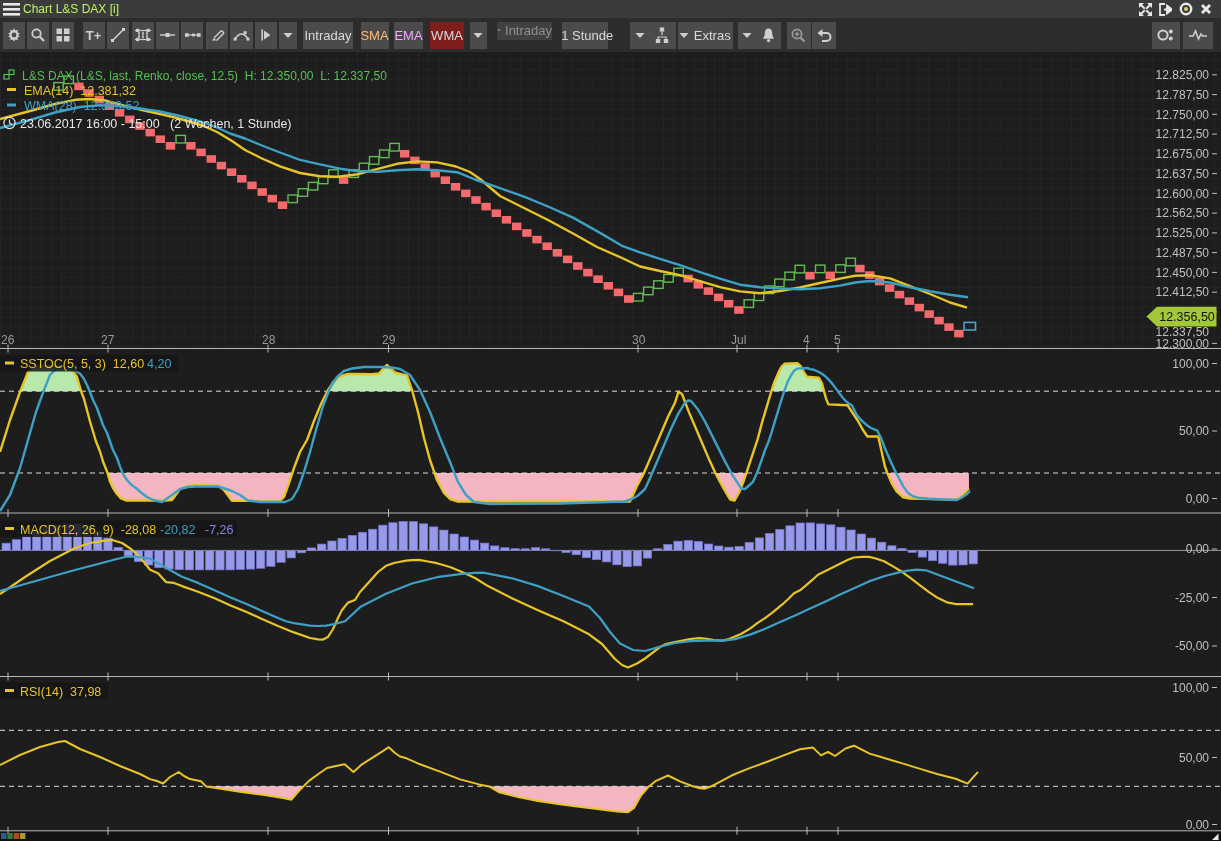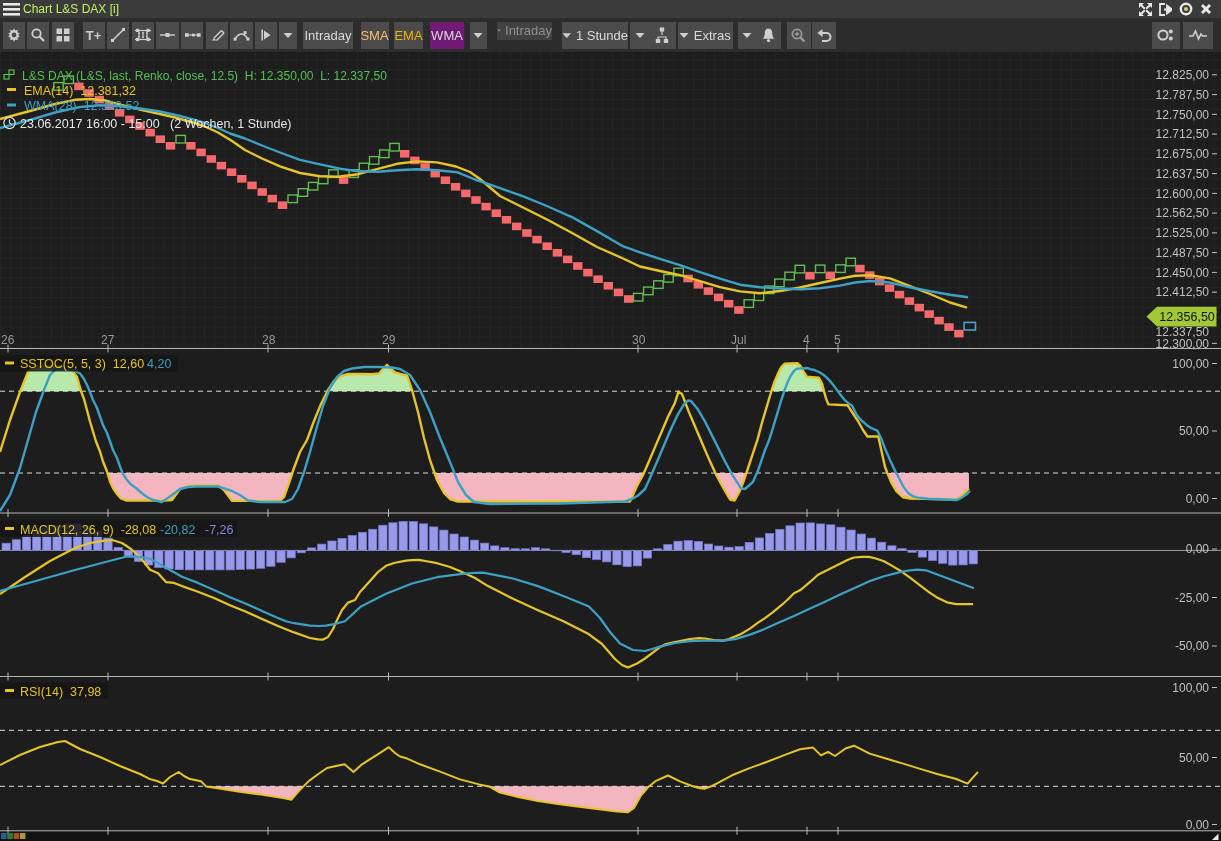--- a/index.html
+++ b/index.html
@@ -138,34 +138,34 @@
           <path d="M0.5 1 5 6 9.5 1Z" fill="#cfcfcf"></path>
         </svg>
       </div>
       <div class="tb" style="left:303px;top:4px;width:50px;height:27px;background:#4b4b4b">
         <span style="font:13px Liberation Sans,sans-serif;color:#d9d9d9">Intraday</span>
       </div>
       <div class="tb" style="left:360.5px;top:4px;width:28px;height:27px;background:#4b4b4b">
         <span style="font:13px Liberation Sans,sans-serif;color:#fdba74">SMA</span>
       </div>
       <div class="tb" style="left:394px;top:4px;width:29px;height:27px;background:#4b4b4b">
-        <span style="font:13px Liberation Sans,sans-serif;color:#eab308">EMA</span>
-      </div>
-      <div class="tb" style="left:430px;top:4px;width:34px;height:27px;background:#701a75">
+        <span style="font:13px Liberation Sans,sans-serif;color:#f0abfc">EMA</span>
+      </div>
+      <div class="tb" style="left:430px;top:4px;width:34px;height:27px;background:#7f1d1d">
         <span style="font:13px Liberation Sans,sans-serif;color:#d9d9d9">WMA</span>
       </div>
       <div class="tb" style="left:470px;top:4px;width:16.5px;height:27px;background:#4b4b4b">
         <svg width="10" height="7" viewBox="0 0 10 7">
           <path d="M0.5 1 5 6 9.5 1Z" fill="#cfcfcf"></path>
         </svg>
       </div>
       <div class="tb" style="left:496.5px;top:4px;width:55.5px;height:18px;background:#414141"><svg width="10" height="7" viewBox="0 0 10 7">
           <path d="M0.5 1 5 6 9.5 1Z" fill="#8f8f8f"></path>
         </svg>&nbsp;<span style="font:13px Liberation Sans,sans-serif;color:#8f8f8f">Intraday</span></div>
-      <div class="tb" style="left:562px;top:4px;width:66px;height:27px;background:#4b4b4b"><svg width="10" height="7" viewBox="0 0 10 7">
+      <div class="tb" style="left:562px;top:4px;width:46px;height:27px;background:#4b4b4b"><svg width="10" height="7" viewBox="0 0 10 7">
           <path d="M0.5 1 5 6 9.5 1Z" fill="#cfcfcf"></path>
         </svg>&nbsp;<span style="font:13px Liberation Sans,sans-serif;color:#d9d9d9">1 Stunde</span></div>
       <div class="tb" style="left:630px;top:4px;width:45.5px;height:27px;background:#4b4b4b"><svg width="10" height="7" viewBox="0 0 10 7">
           <path d="M0.5 1 5 6 9.5 1Z" fill="#cfcfcf"></path>
         </svg>&nbsp;&nbsp;<svg width="16" height="17" viewBox="0 0 16 17">
           <g fill="none" stroke="#cfcfcf" stroke-width="1.2">
             <path d="M8 3 V8 M4 13 V10 H12 V13"></path>
           </g>
           <g fill="#cfcfcf">
             <rect x="5.8" y="0.5" width="4.4" height="4"></rect>

